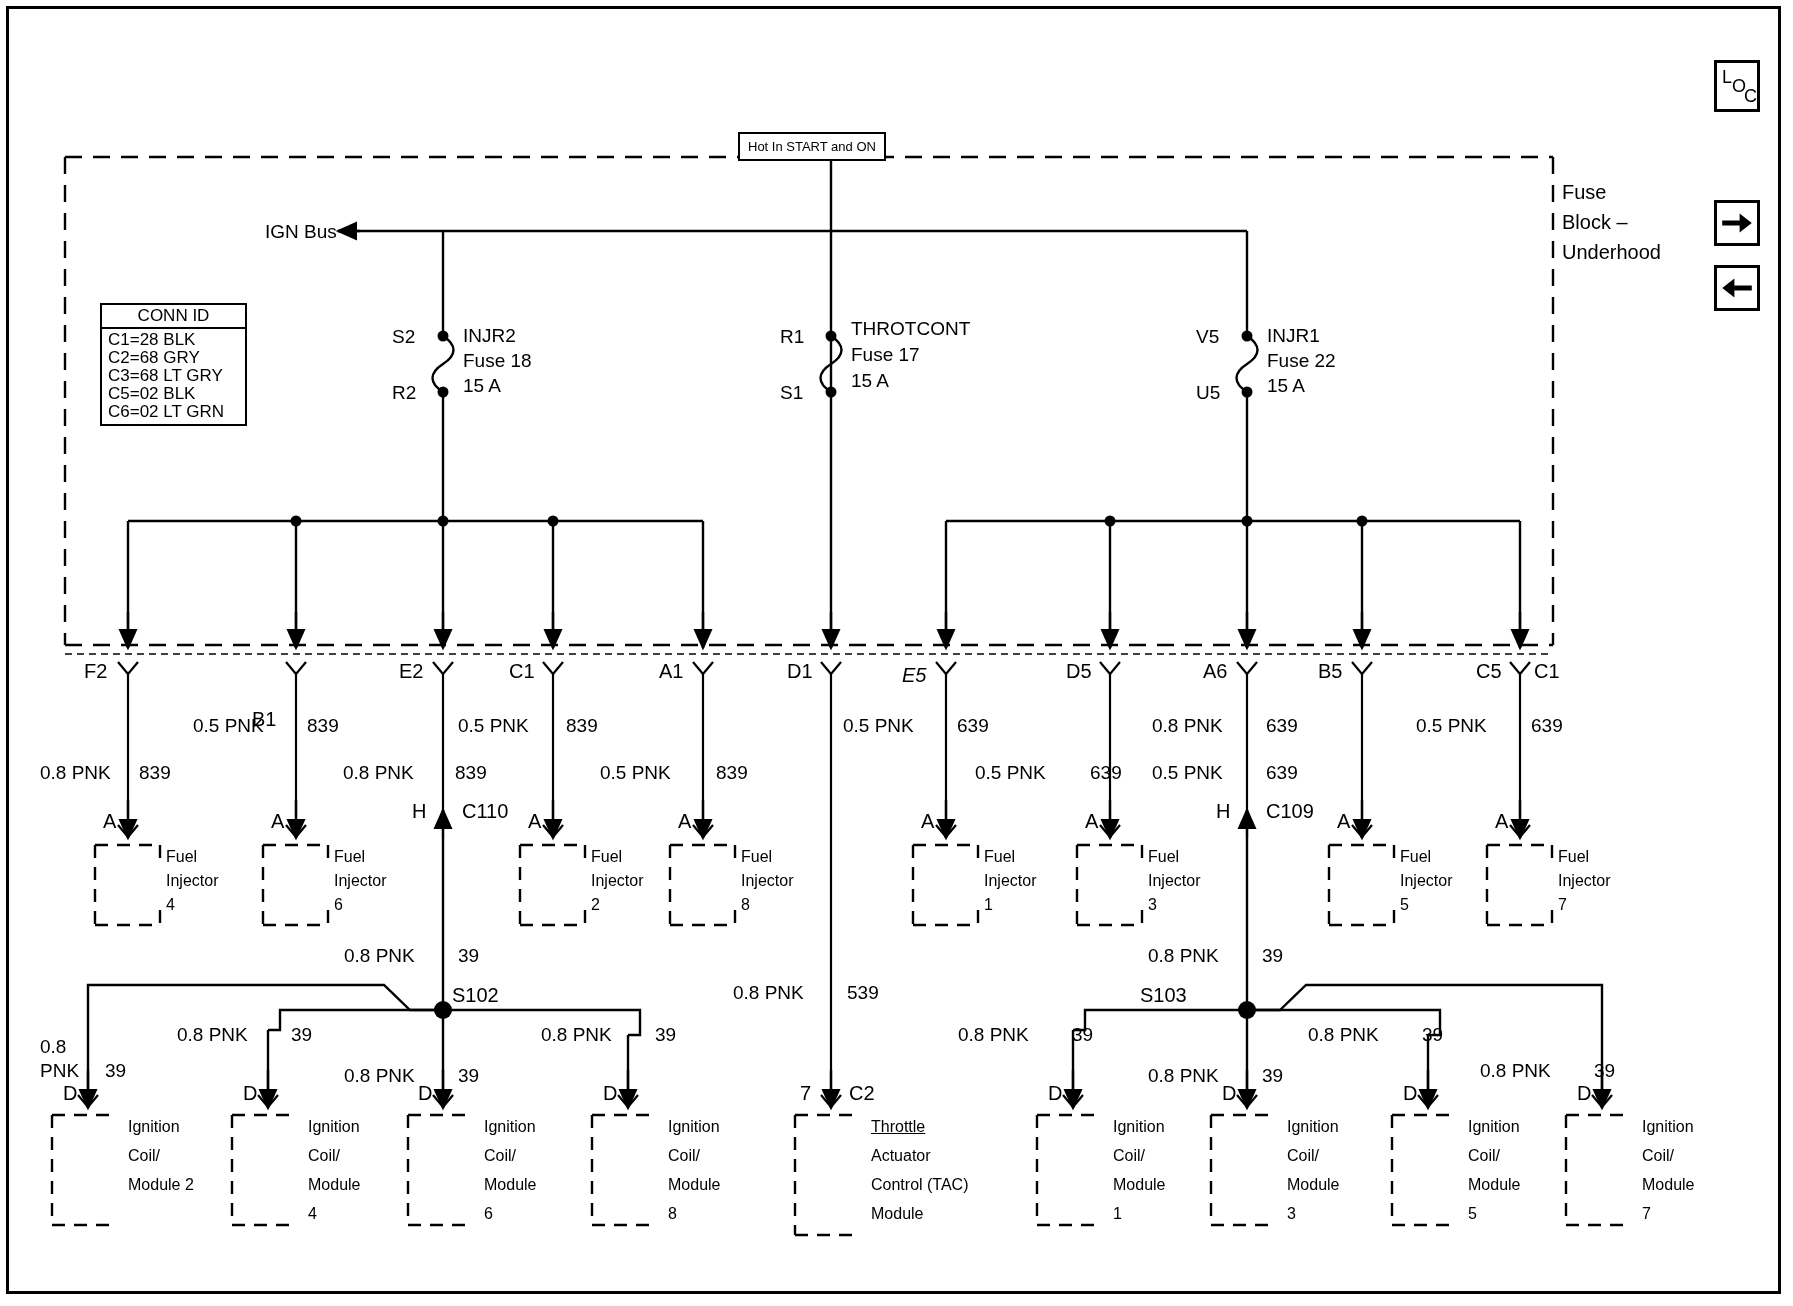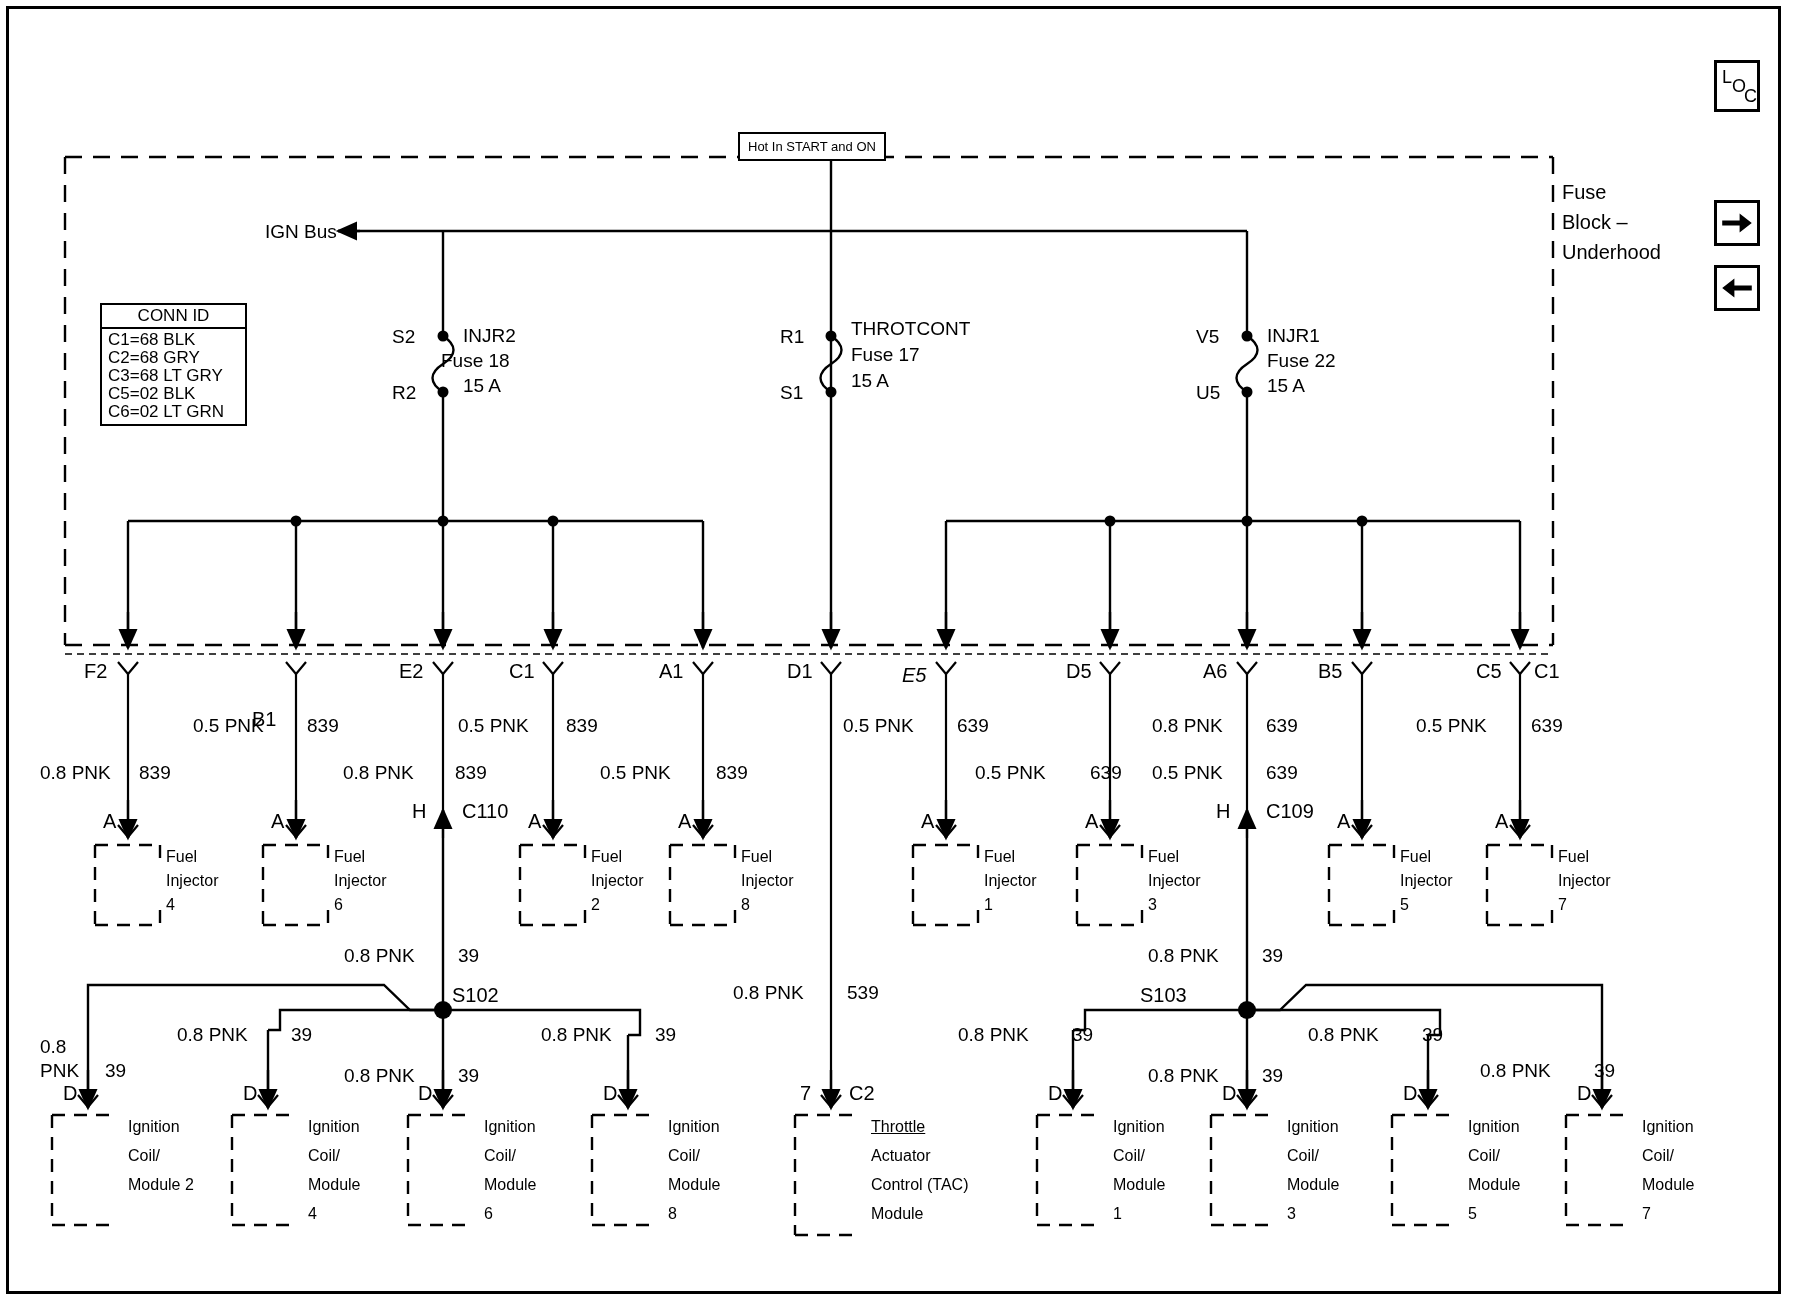--- a/index.html
+++ b/index.html
@@ -276,32 +276,32 @@
 
   <div class="t s20" style="left:1562px;top:181px;">Fuse</div>
   <div class="t s20" style="left:1562px;top:211px;">Block –</div>
   <div class="t s20" style="left:1562px;top:241px;">Underhood</div>
 
   <div class="t" style="left:265px;top:221px;">IGN Bus</div>
 
   <div class="conn" style="left:100px;top:303px;width:143px;">
     <div class="hd">CONN ID</div>
     <div class="bd">
-      <div>C1=68 BLK</div>
+      <div>C1=28 BLK</div>
       <div>C2=68 GRY</div>
       <div>C3=68 LT GRY</div>
       <div>C5=02 BLK</div>
       <div>C6=02 LT GRN</div>
     </div>
   </div>
 
   <div class="t" style="left:392px;top:326px;">S2</div>
   <div class="t" style="left:392px;top:382px;">R2</div>
   <div class="t" style="left:463px;top:325px;">INJR2</div>
-  <div class="t" style="left:441px;top:350px;">Fuse 18</div>
+  <div class="t" style="left:463px;top:350px;">Fuse 18</div>
   <div class="t" style="left:463px;top:375px;">15 A</div>
 
   <div class="t" style="left:780px;top:326px;">R1</div>
   <div class="t" style="left:780px;top:382px;">S1</div>
   <div class="t" style="left:851px;top:318px;">THROTCONT</div>
   <div class="t" style="left:851px;top:344px;">Fuse 17</div>
   <div class="t" style="left:851px;top:370px;">15 A</div>
 
   <div class="t" style="left:1196px;top:326px;">V5</div>
   <div class="t" style="left:1196px;top:382px;">U5</div>

